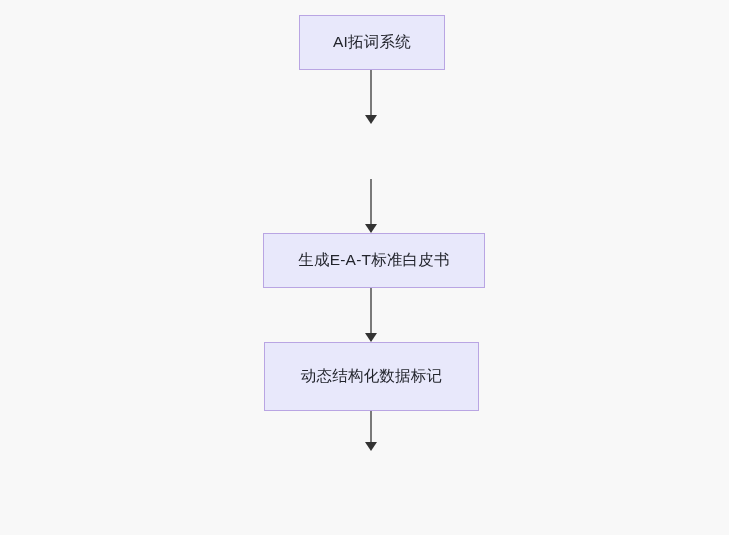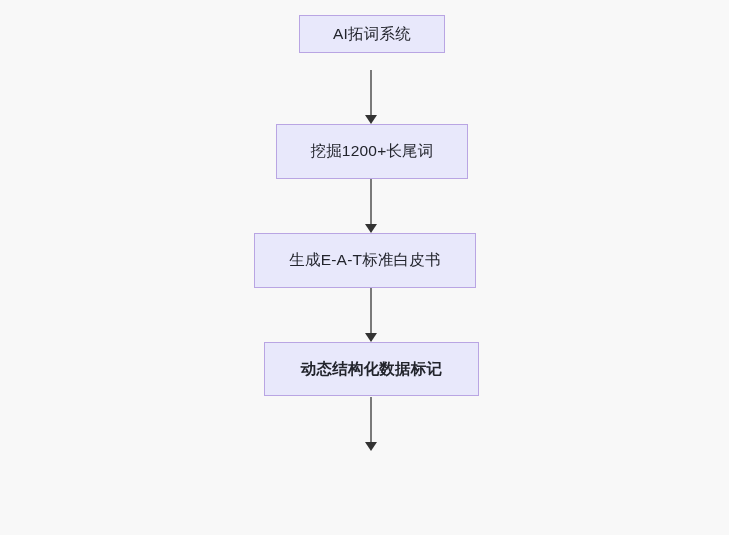--- a/index.html
+++ b/index.html
@@ -73,30 +73,27 @@
   </div>
   <div class="connector" style="left:365px; top:288px; height:54px;">
     <div class="conn-line" style="height:45px;"></div>
     <div class="conn-head" style="top:45px;"></div>
   </div>
   <div class="connector" style="left:365px; top:397px; height:54px;">
     <div class="conn-line" style="height:45px;"></div>
     <div class="conn-head" style="top:45px;"></div>
   </div>
 
-  <div class="node" style="left:299px; top:15px; width:146px; height:38px;">
+  <div class="node" style="left:299px; top:15px; width:146px; height:55px;">
     <span class="node-label">AI拓词系统</span>
   </div>
 
-  <div class="node" style="left:276px; top:124px; width:192px; height:55px;">
-    <span class="node-label">挖掘1200+长尾词</span>
-  </div>
 
-  <div class="node" style="left:254px; top:233px; width:222px; height:55px;">
+  <div class="node" style="left:263px; top:233px; width:222px; height:55px;">
     <span class="node-label">生成E-A-T标准白皮书</span>
   </div>
 
-  <div class="node" style="left:264px; top:342px; width:215px; height:54px;font-weight:bold;">
+  <div class="node" style="left:264px; top:342px; width:215px; height:69px;">
     <span class="node-label">动态结构化数据标记</span>
   </div>
 
 
 </div>
 
 </body></html>

